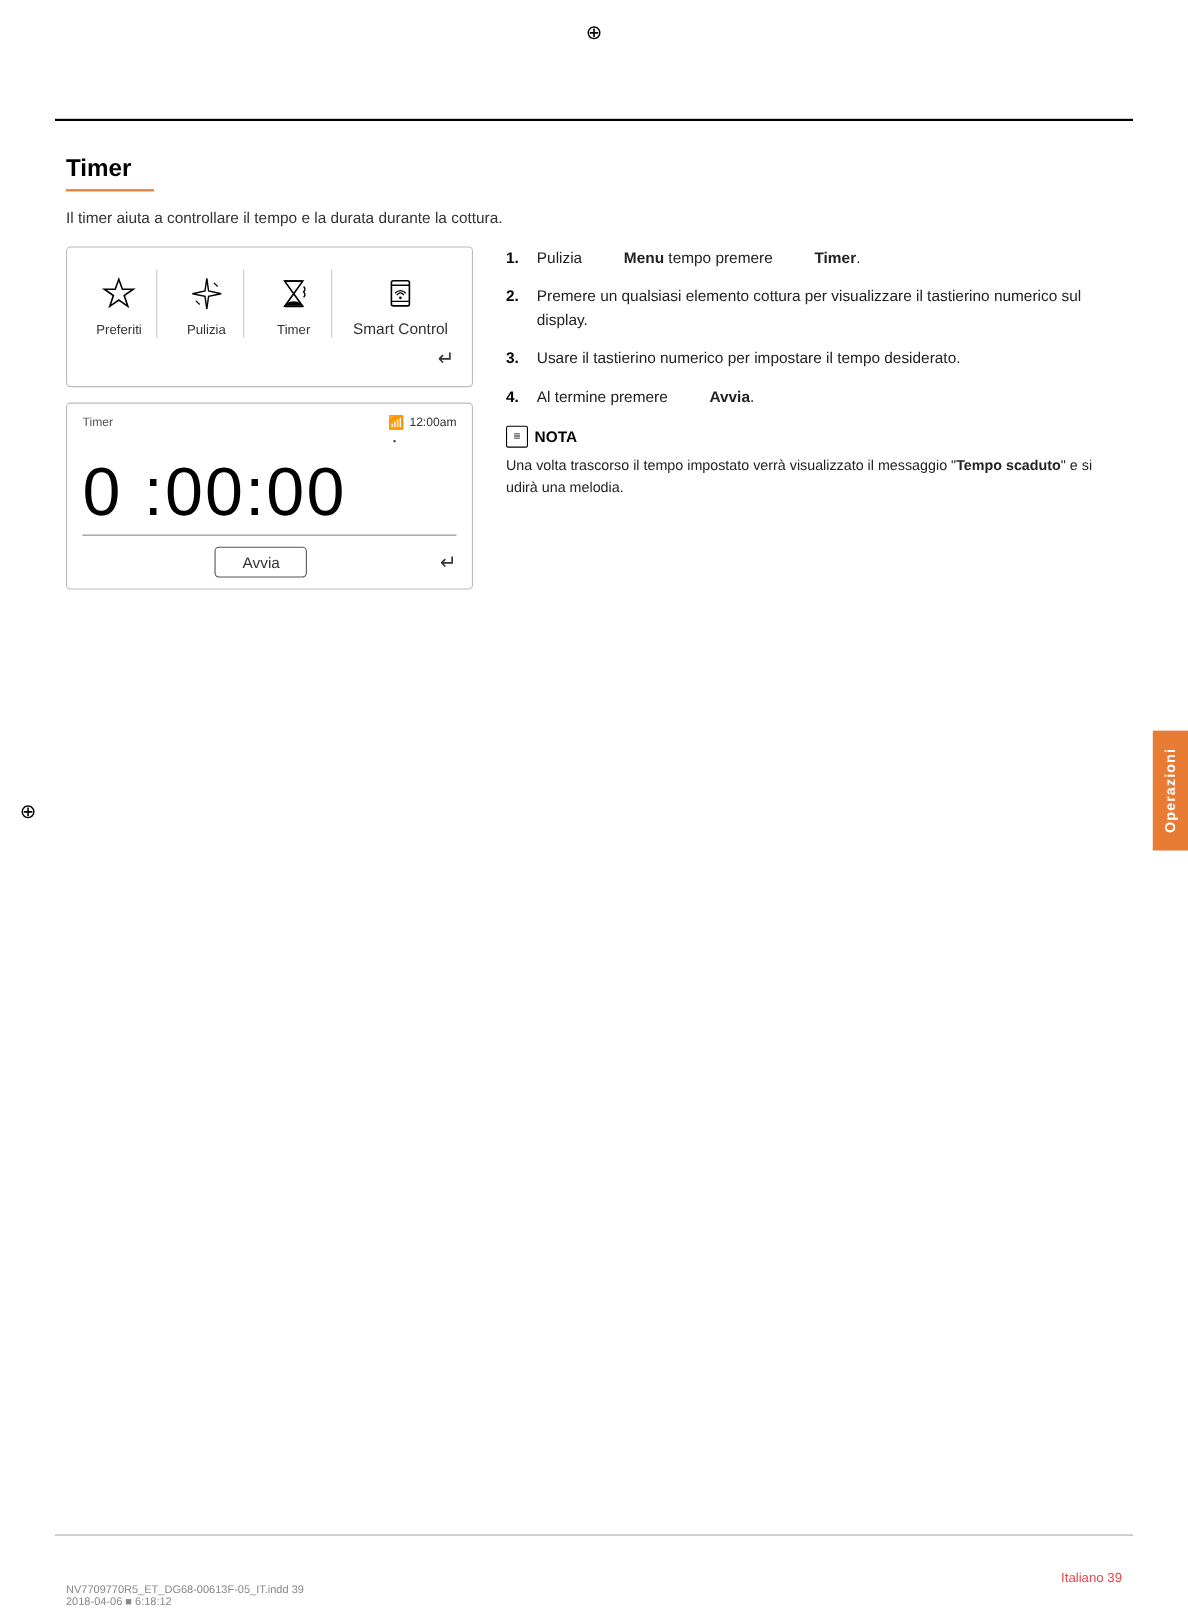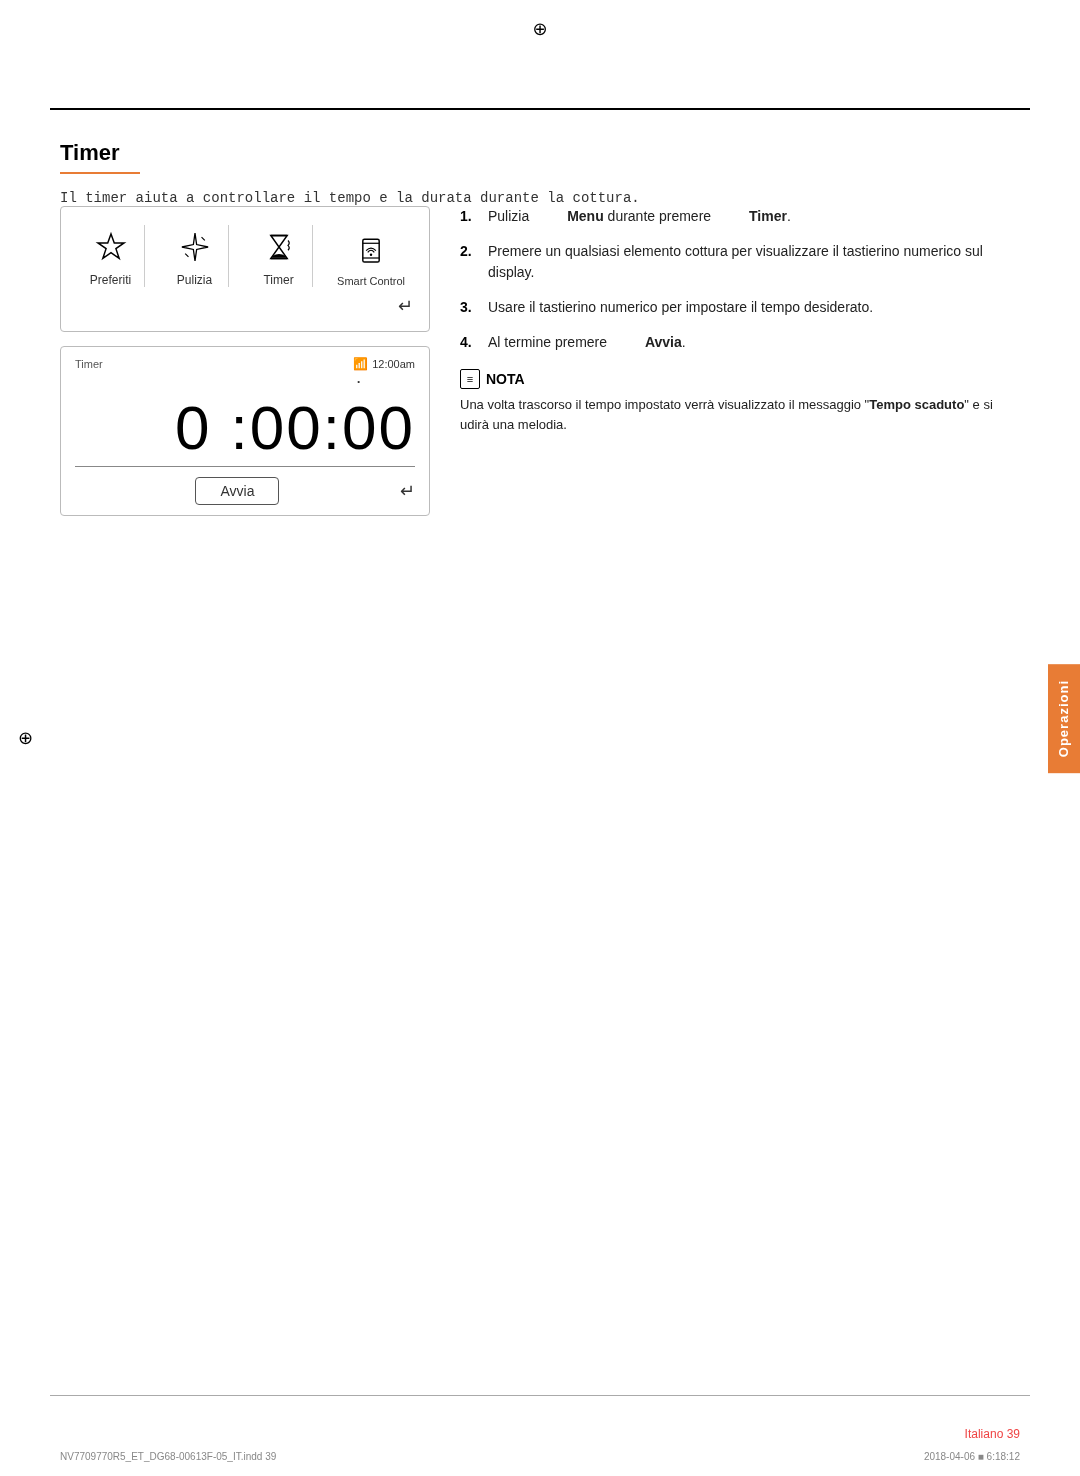--- a/index.html
+++ b/index.html
@@ -69,21 +69,21 @@
       padding-bottom: 6px;
       border-bottom: 2px solid #e87c35;
       display: inline-block;
       min-width: 80px;
     }
 
     .section-subtitle {
       font-size: 14px;
       color: #333;
       margin-top: 10px;
-      font-family: Liberation Mono, monospace;
+      margin-bottom: 18px;
     }
 
     
     .two-col {
       display: flex;
       gap: 30px;
       align-items: flex-start;
     }
 
     .left-col {
@@ -167,21 +167,21 @@
       align-items: center;
       gap: 4px;
       font-size: 11px;
       color: #333;
     }
 
     .timer-display {
       font-size: 62px;
       font-weight: 300;
       color: #000;
-      text-align: right;
+      text-align: left;
       letter-spacing: 2px;
       line-height: 1.1;
       margin: 8px 0;
       font-family: 'Arial', sans-serif;
     }
 
     .avvia-row {
       display: flex;
       justify-content: space-between;
       align-items: center;
@@ -316,20 +316,21 @@
     
     .file-info {
       position: absolute;
       bottom: 14px;
       left: 60px;
       right: 60px;
       display: flex;
       justify-content: space-between;
       font-size: 10px;
       color: #888;
+      flex-direction: column;
     }
 
     
     .star-icon svg, .sparkle-icon svg, .hourglass-icon svg, .smart-icon svg {
       width: 36px;
       height: 36px;
     }
 
     
     .timer-dot {
@@ -404,21 +405,21 @@
 
                 <rect x="12" y="10" width="20" height="28" rx="2" stroke="#000" stroke-width="1.8" fill="none"></rect>
                 <line x1="12" y1="15" x2="32" y2="15" stroke="#000" stroke-width="1.5"></line>
                 <line x1="12" y1="33" x2="32" y2="33" stroke="#000" stroke-width="1.5"></line>
 
                 <path d="M16,24 Q22,18 28,24" stroke="#000" stroke-width="1.4" fill="none"></path>
                 <path d="M18,26 Q22,21 26,26" stroke="#000" stroke-width="1.4" fill="none"></path>
                 <circle cx="22" cy="29" r="1.5" fill="#000"></circle>
               </svg>
             </div>
-            <span style="text-align:center; font-size:11px;">Smart Control</span>
+            <span style="text-align:center; font-size:14px;">Smart Control</span>
           </div>
 
         </div>
         <div class="back-arrow-row">
           <span>↵</span>
         </div>
       </div>
 
       <div class="timer-screen-mockup">
         <div class="timer-screen-header">
@@ -442,21 +443,21 @@
 
     </div>
 
     <div class="right-col">
 
       <ol class="steps-list">
 
         <div class="step-item">
           <span class="step-number">1.</span>
           <span class="step-text">
-            <span>Pulizia </span><strong>Menu</strong><span> durante premere </span><strong>Timer</strong><span>.</span>
+            <span>Pulizia </span><strong>Menu</strong><span> tempo premere </span><strong>Timer</strong><span>.</span>
           </span>
         </div>
 
         <div class="step-item">
           <span class="step-number">2.</span>
           <span class="step-text">Premere un qualsiasi elemento cottura per visualizzare il tastierino numerico sul display.</span>
         </div>
 
         <div class="step-item">
           <span class="step-number">3.</span>

